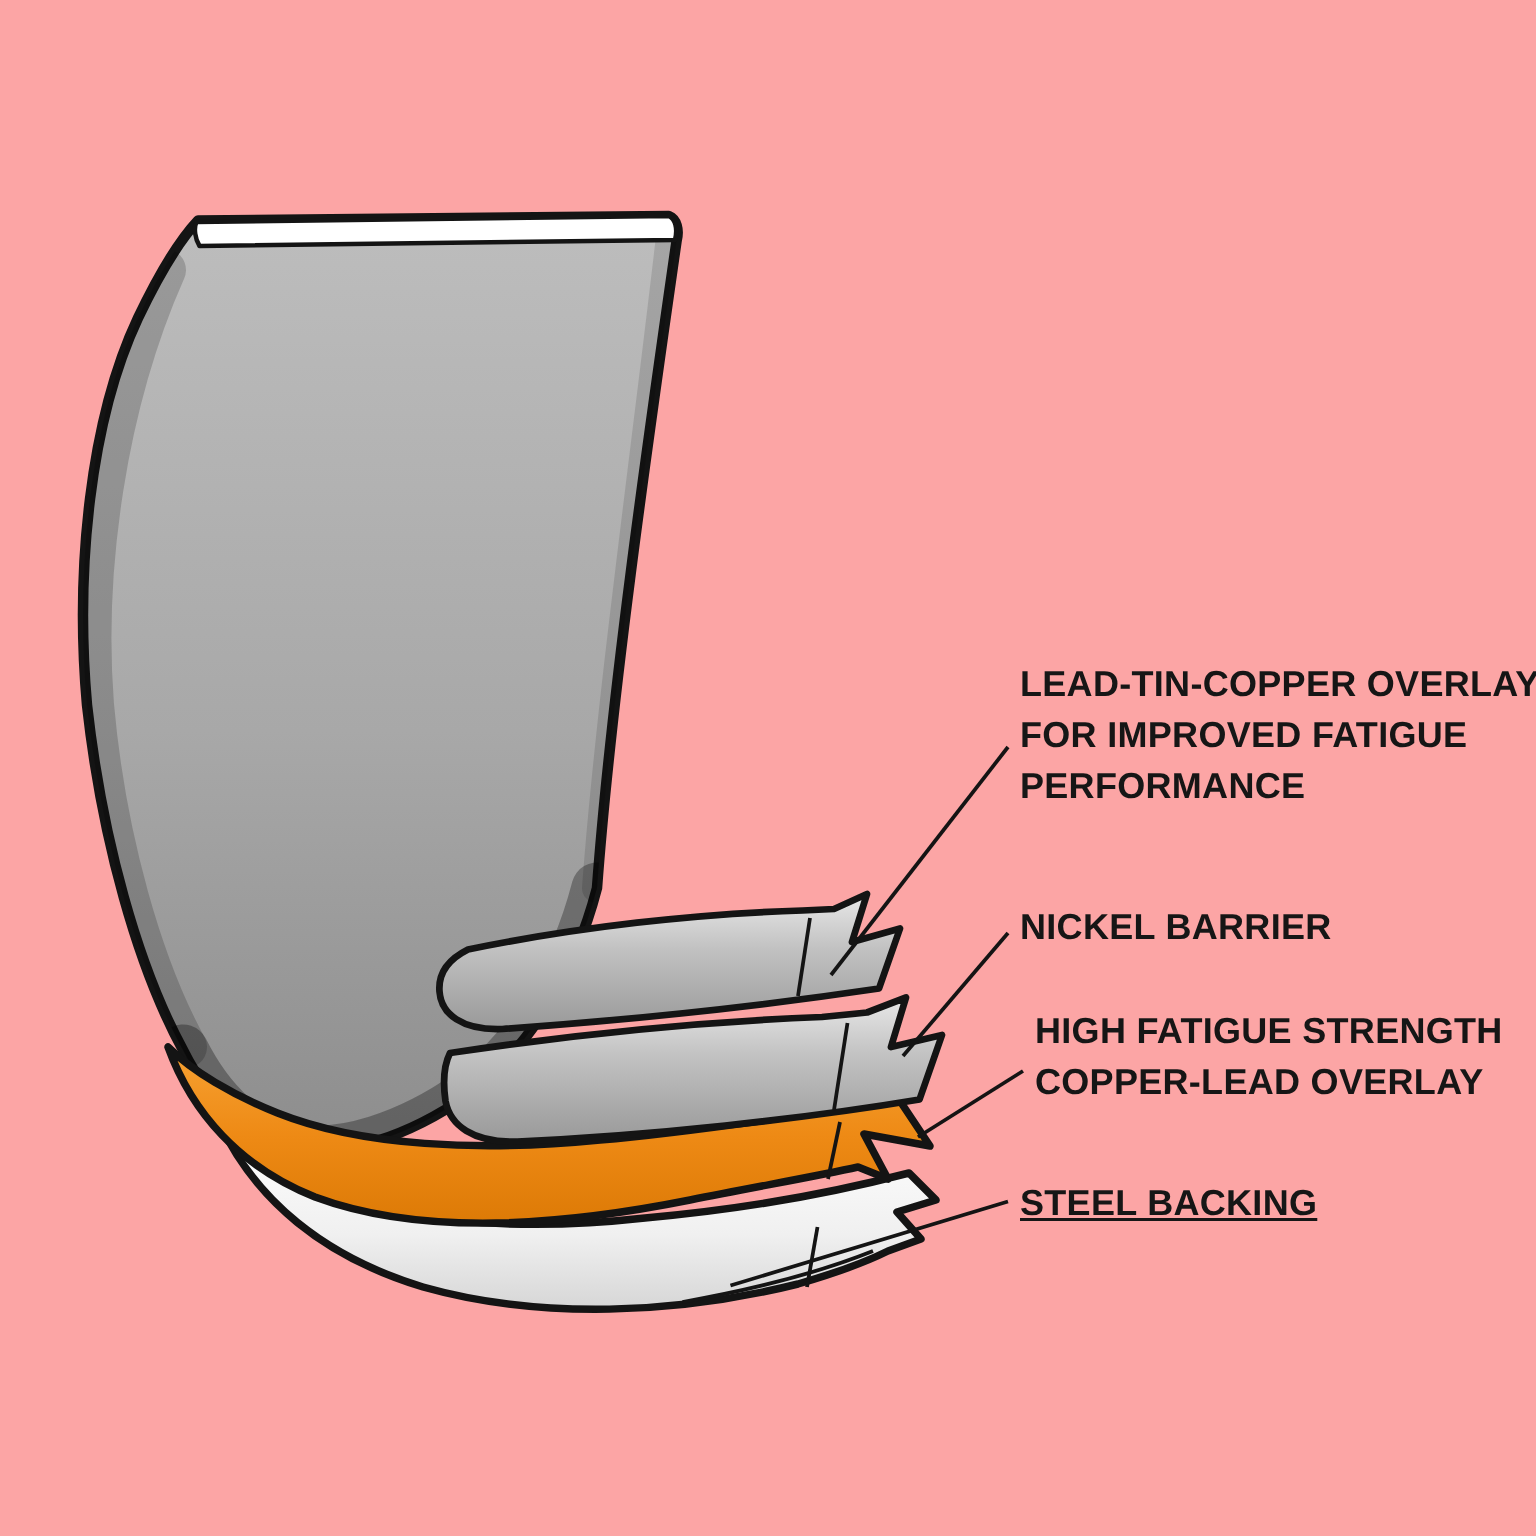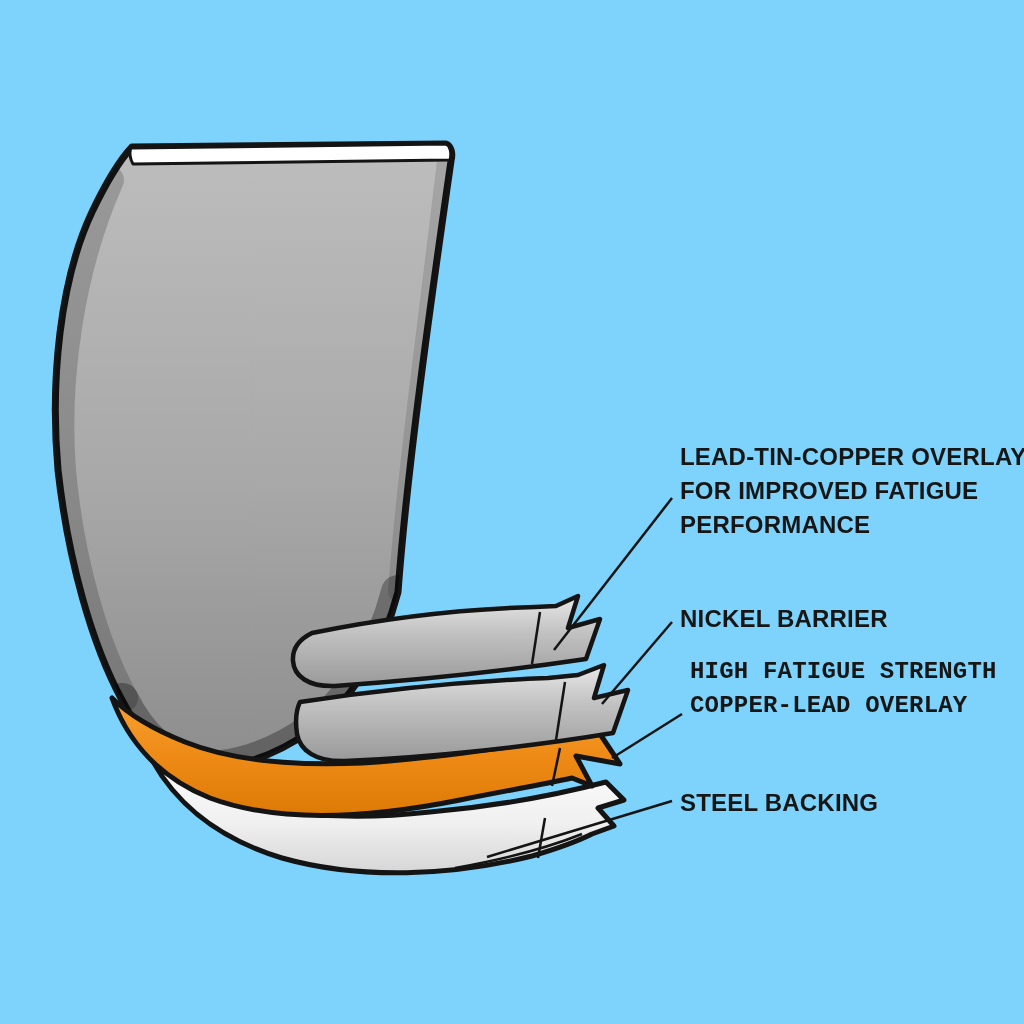--- a/index.html
+++ b/index.html
@@ -4,21 +4,21 @@
 <style>
   html, body {
     margin: 0;
     padding: 0;
     background: #ffffff;
   }
   .stage {
     position: relative;
     width: 1024px;
     height: 1024px;
-    background: #7dd3fc;
+    background: #fca5a5;
     overflow: hidden;
     font-family: "Liberation Sans", sans-serif;
   }
   .stage svg {
     position: absolute;
     left: 0;
     top: 0;
   }
   .label {
     position: absolute;
@@ -136,22 +136,22 @@
   <div class="label" style="left:680px; top:440px;">
     <span class="ln">LEAD-TIN-COPPER OVERLAY</span>
     <span class="ln">FOR IMPROVED FATIGUE</span>
     <span class="ln">PERFORMANCE</span>
   </div>
 
   <div class="label" style="left:680px; top:602px;">
     <span class="ln">NICKEL BARRIER</span>
   </div>
 
-  <div class="label" style="left:690px; top:655px;font-family:Liberation Mono, monospace;">
+  <div class="label" style="left:690px; top:671px;">
     <span class="ln">HIGH FATIGUE STRENGTH</span>
     <span class="ln">COPPER-LEAD OVERLAY</span>
   </div>
 
-  <div class="label" style="left:680px; top:786px;">
+  <div class="label" style="left:680px; top:786px;text-decoration:underline;">
     <span class="ln">STEEL BACKING</span>
   </div>
 
 </div>
 
 </body></html>

